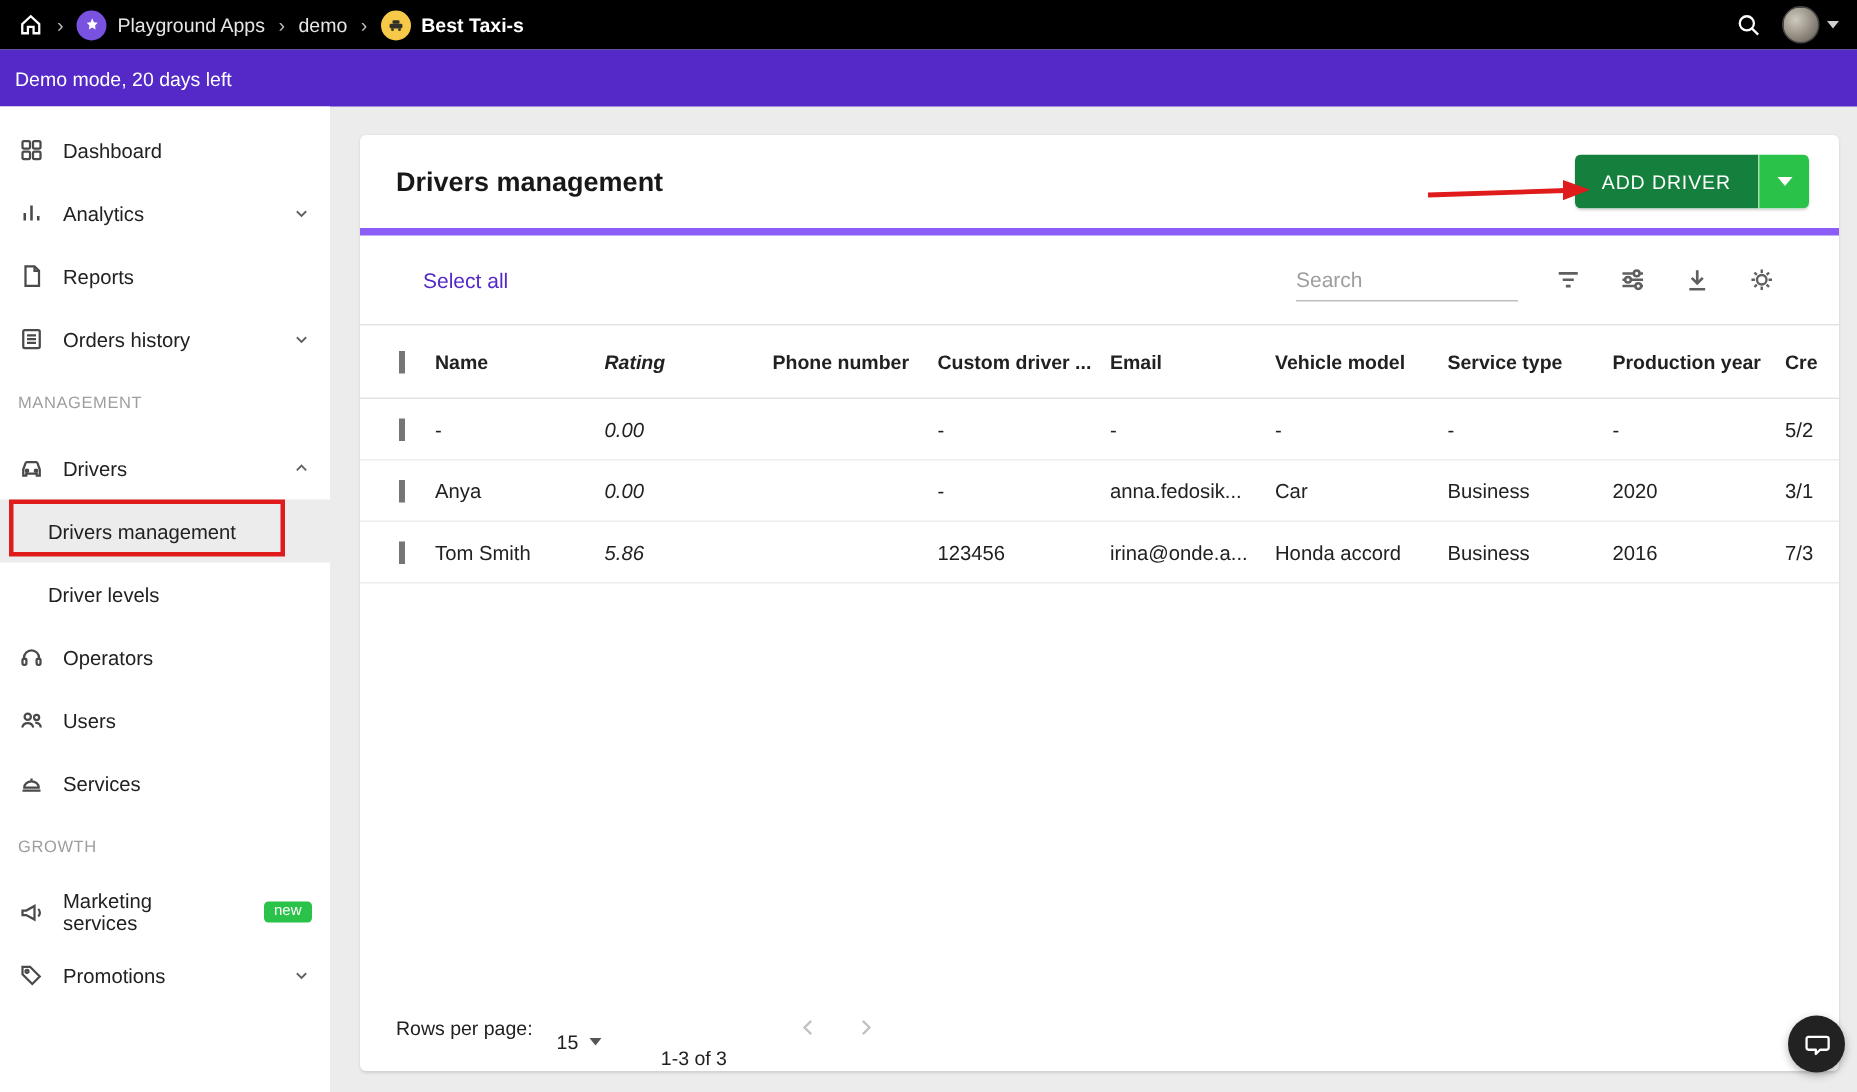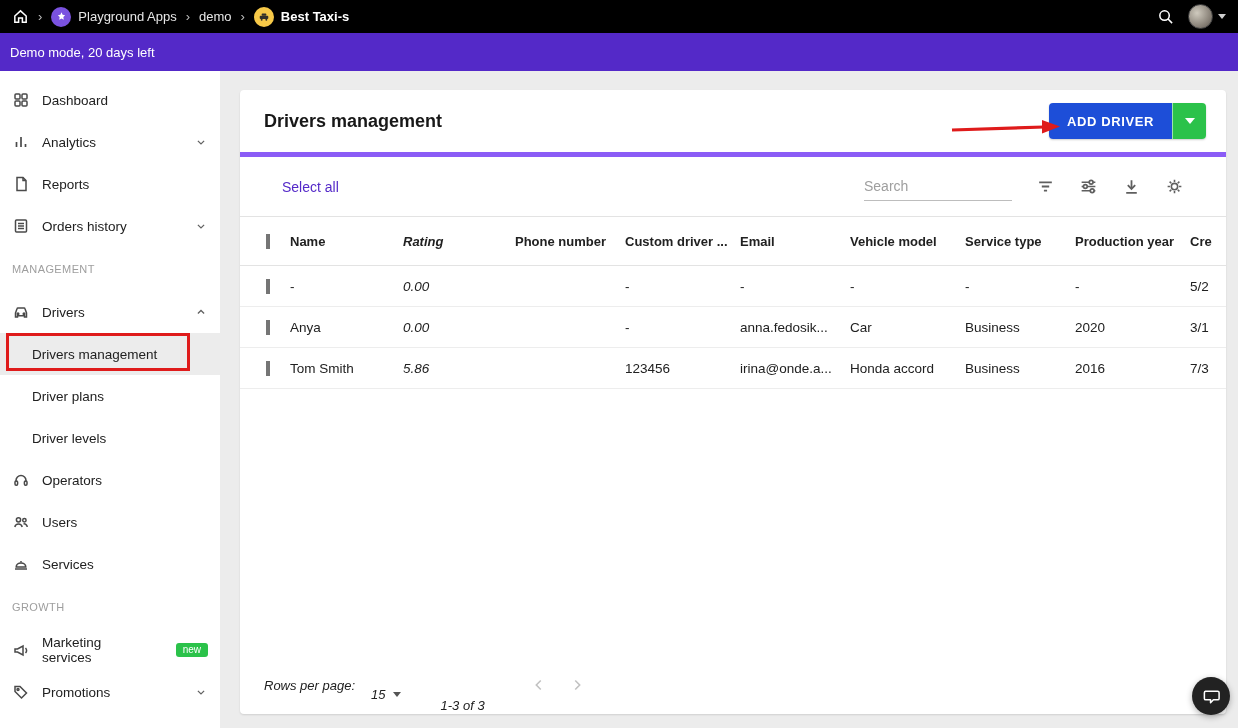--- a/index.html
+++ b/index.html
@@ -74,21 +74,21 @@
     position:absolute; left:240px; top:90px; width:986px; height:624px;
     background:#fff; border-radius:4px; box-shadow:0 1px 2px rgba(0,0,0,.12);
     overflow:hidden;
   }
   .card-header {
     height:62px; display:flex; align-items:center; padding:0 20px 0 24px;
   }
   .page-title { font-size:18px; font-weight:bold; color:#181818; }
   .add-split { margin-left:auto; display:flex; height:36px; border-radius:4px; overflow:hidden; box-shadow:0 1px 2px rgba(0,0,0,.2); }
   .add-main {
-    background:#1d4ed8; color:#fff; font-size:13px; font-weight:bold;
+    background:#15803d; color:#fff; font-size:13px; font-weight:normal;
     letter-spacing:.6px; border:none; padding:0 18px; cursor:pointer;
     font-family:"Liberation Sans", sans-serif;
   }
   .add-caret {
     background:#2bc24a; border:none; border-left:1px solid rgba(255,255,255,.55);
     width:34px; display:flex; align-items:center; justify-content:center; cursor:pointer;
   }
   .add-caret i {
     width:0; height:0; border-left:5px solid transparent; border-right:5px solid transparent;
     border-top:6px solid #fff; display:block;
@@ -129,21 +129,21 @@
     width:17px; height:17px; border:2px solid #757575; border-radius:2px;
     background:#fff; cursor:pointer;
   }
   .blur-block {
     width:92px; height:14px; background:#c9c9c9; border-radius:2px; filter:blur(3px);
   }
 
   
   .card-footer {
     position:absolute; left:0; right:0; bottom:0; height:58px;
-    display:flex; align-items:center; padding:0 24px; font-size:13px; color:#212121;font-style:italic;
+    display:flex; align-items:center; padding:0 24px; font-size:13px; color:#212121;
   }
   .rpp-value { display:flex; align-items:center; gap:7px; margin-left:16px; cursor:pointer;margin-top:19px; }
   .caret-small {
     width:0; height:0; border-left:4px solid transparent; border-right:4px solid transparent;
     border-top:5px solid #555;
   }
   .range-label { margin-left:40px;margin-top:40px; }
   .pager { margin-left:46px; display:flex; align-items:center; gap:22px; }
   .pager .pg-btn { color:#c2c2c2; cursor:default; }
 
@@ -281,23 +281,20 @@
     <span>Drivers</span>
     <span class="chev">
       <svg width="14" height="14" viewBox="0 0 18 18" fill="none" stroke="currentColor" stroke-width="1.6">
           <polyline points="5,11 9,7 13,11"></polyline>
         </svg>
     </span>
   </div>
 
   <div class="nav-sub active">
     <span>Drivers management</span>
-  </div>
-  <div class="nav-sub">
-    <span>Driver plans</span>
   </div>
   <div class="nav-sub">
     <span>Driver levels</span>
   </div>
 
   <div class="nav-item">
     <span class="nav-icon">
       <svg width="18" height="18" viewBox="0 0 18 18" fill="none" stroke="currentColor" stroke-width="1.5">
         <path d="M4 11 V9.5 a5 5 0 0 1 10 0 V11"></path>
         <rect x="3" y="10" width="2.6" height="4.2" rx="1.1"></rect>

